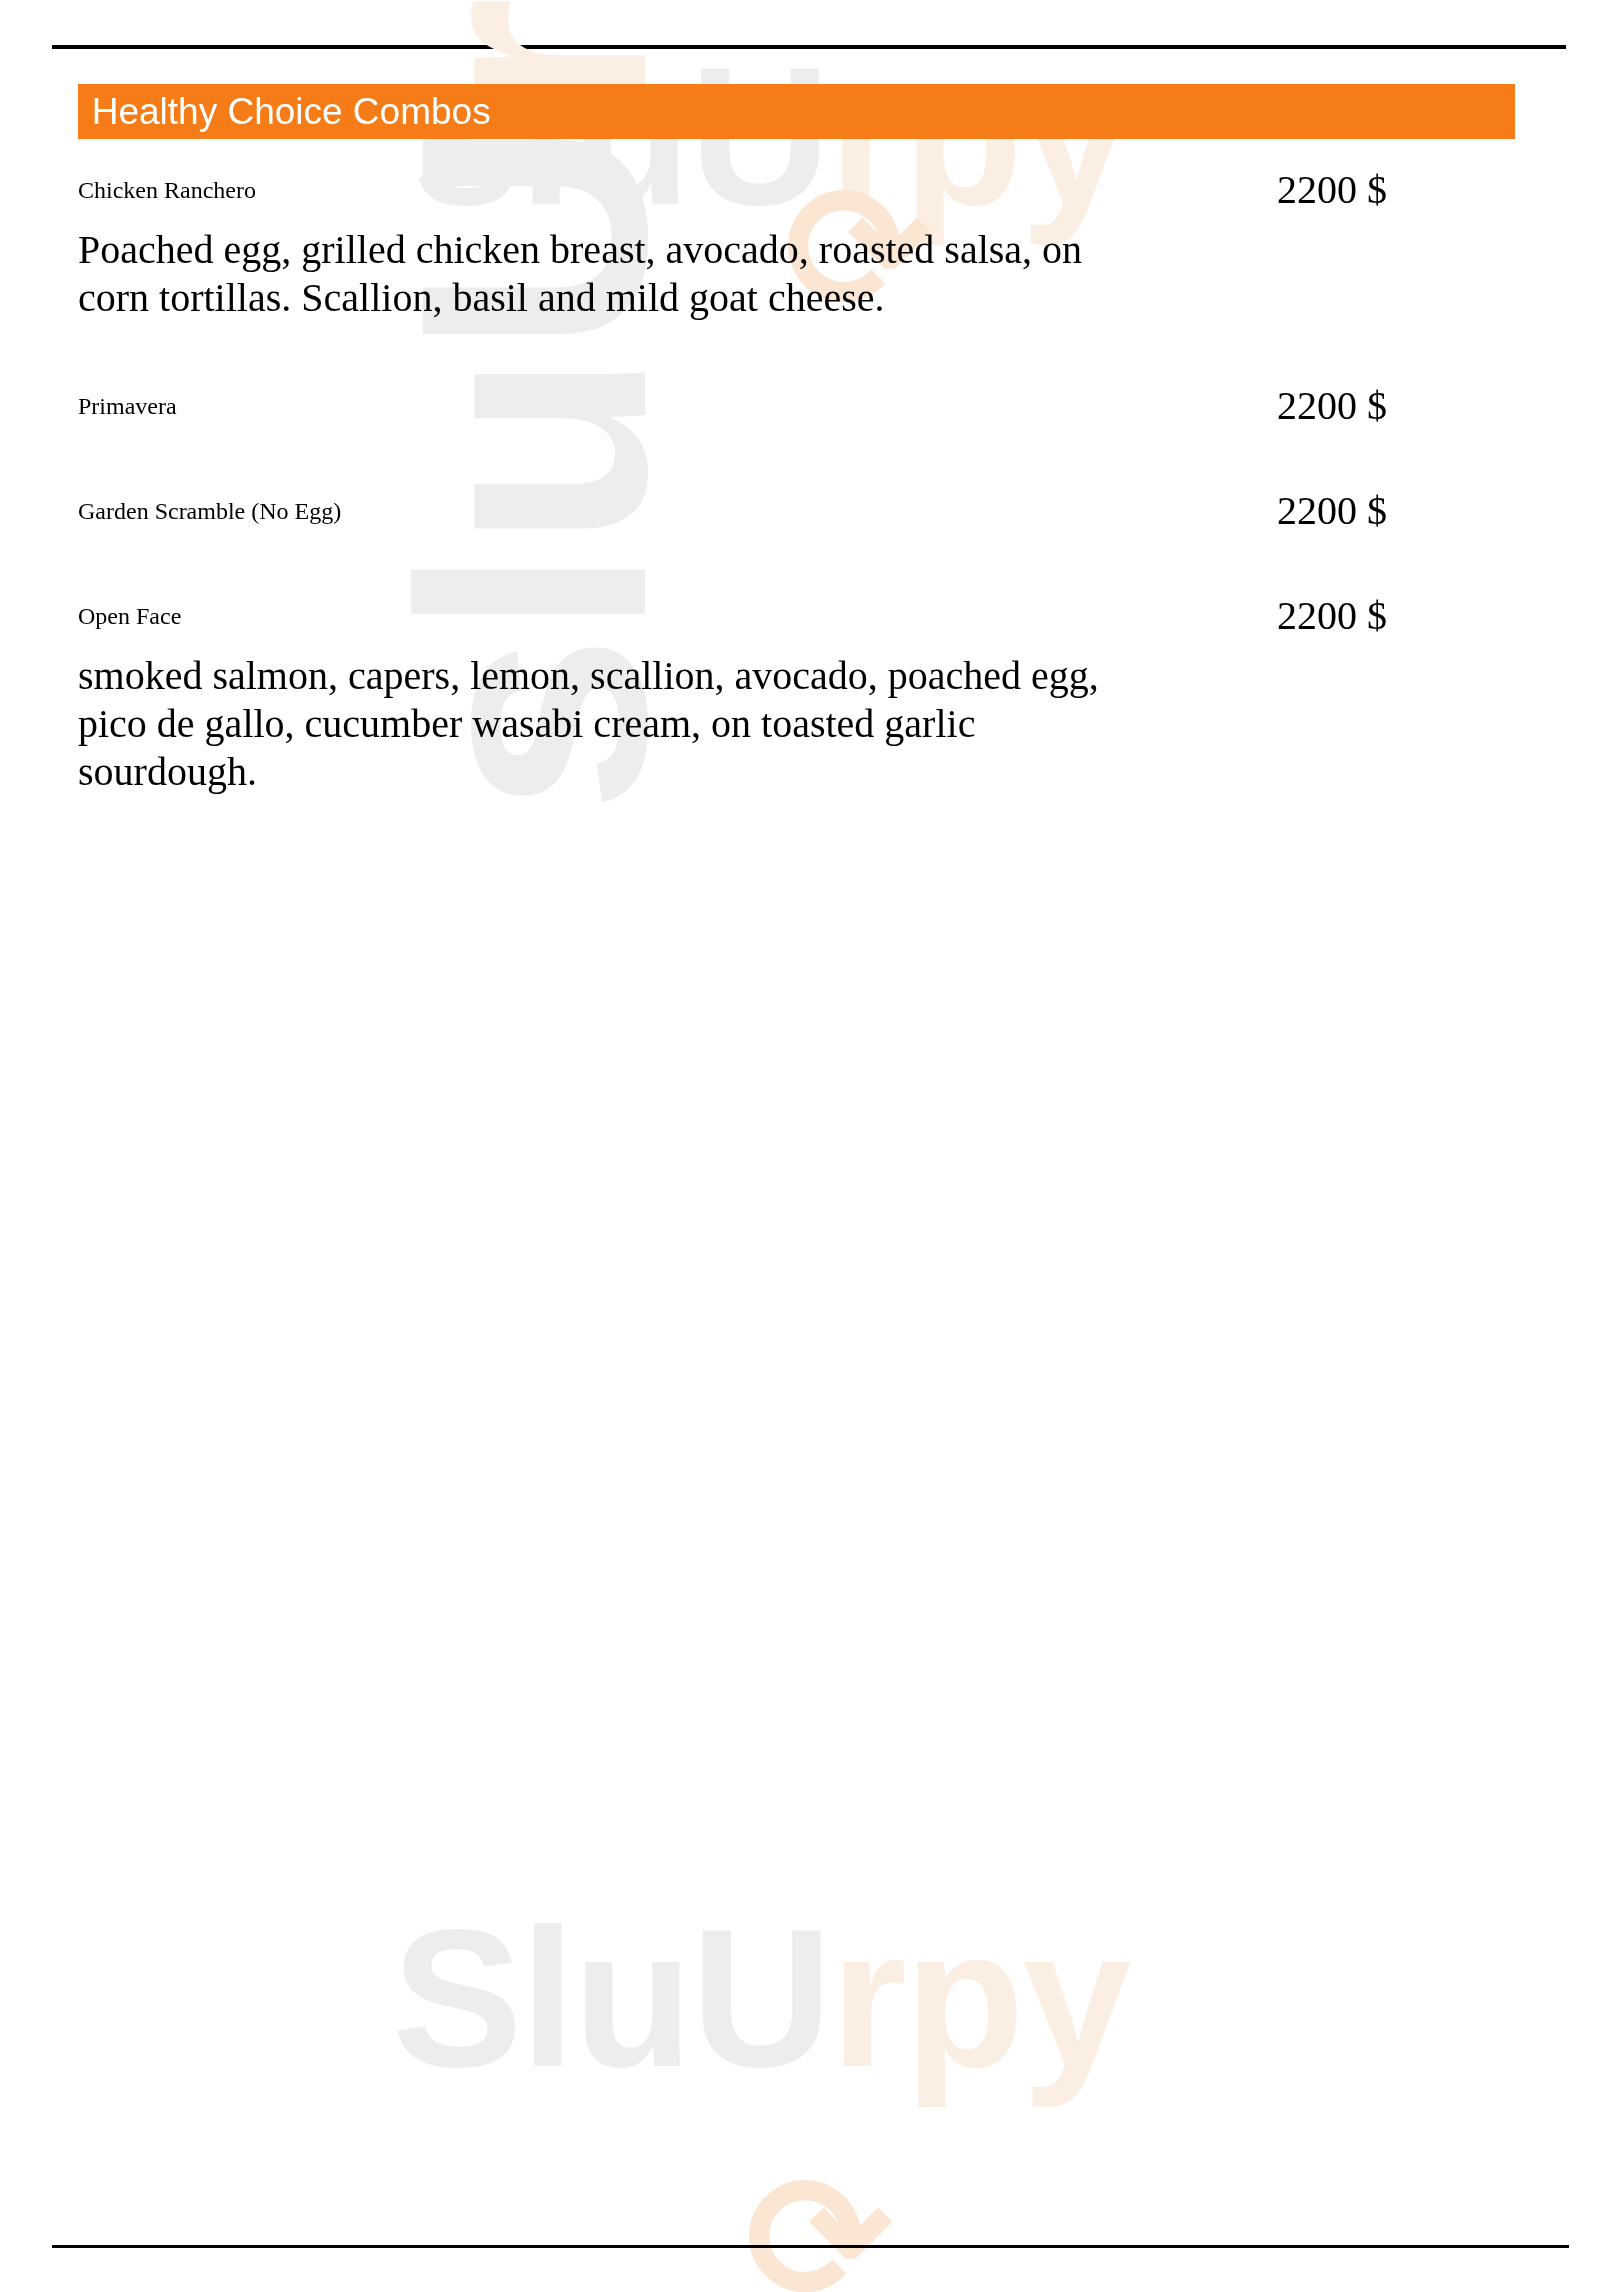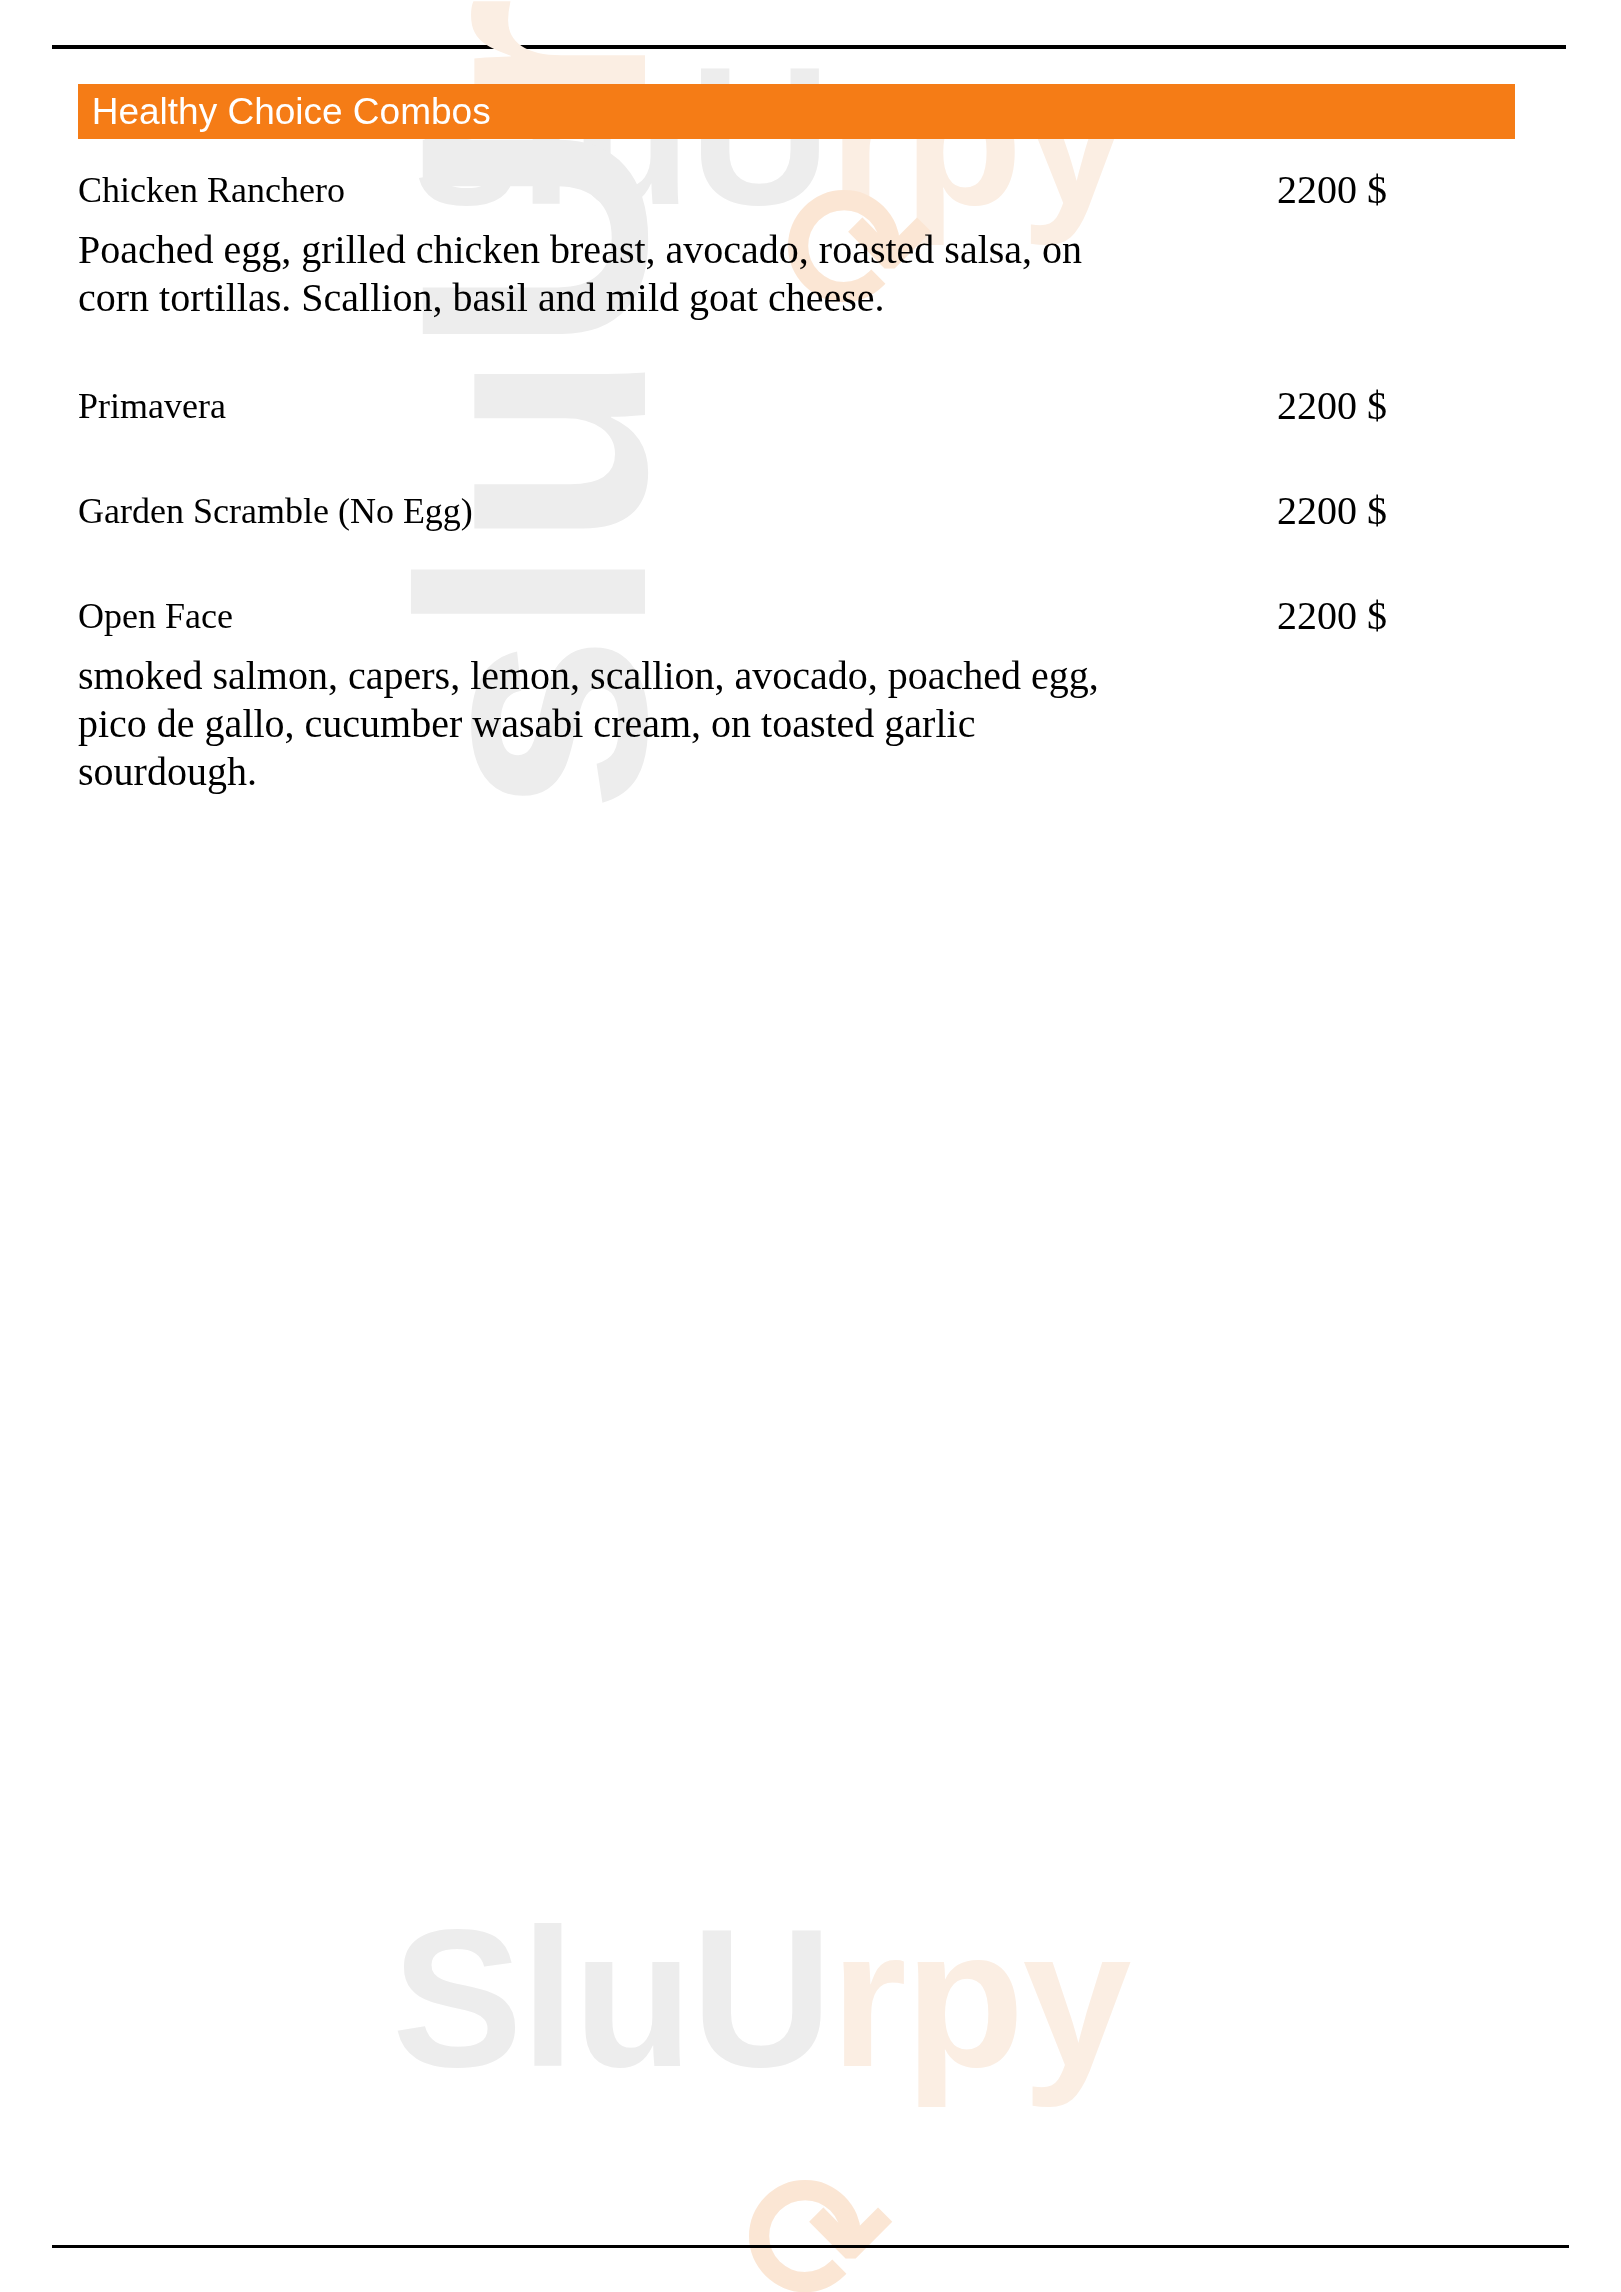--- a/index.html
+++ b/index.html
@@ -109,21 +109,21 @@
   .menu-item {
     position: relative;
     margin-bottom: 63px;
   }
   .item-row {
     display: flex;
     align-items: flex-start;
     justify-content: space-between;
   }
   .item-name {
-    font-size: 36px;
+    font-size: 24px;
     line-height: 42px;
     flex: 0 1 auto;
     max-width: 1039px;
   }
   .item-price {
     font-size: 40px;
     line-height: 42px;
     white-space: nowrap;
     text-align: right;
     min-width: 127px;

